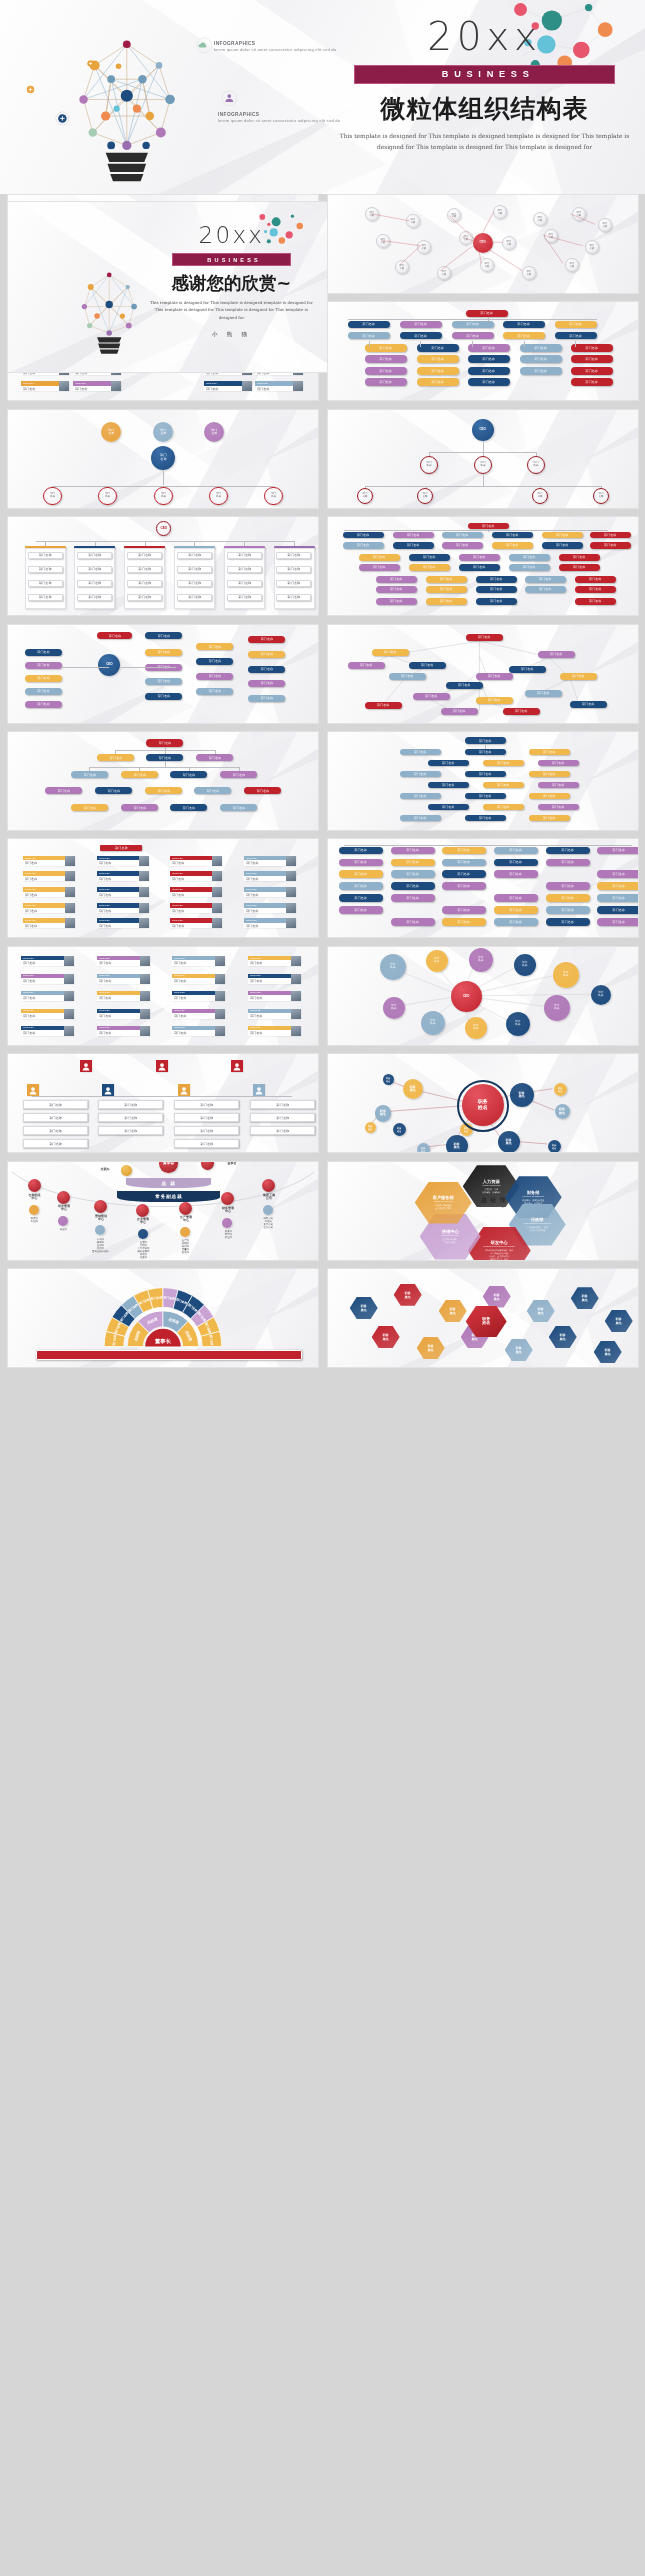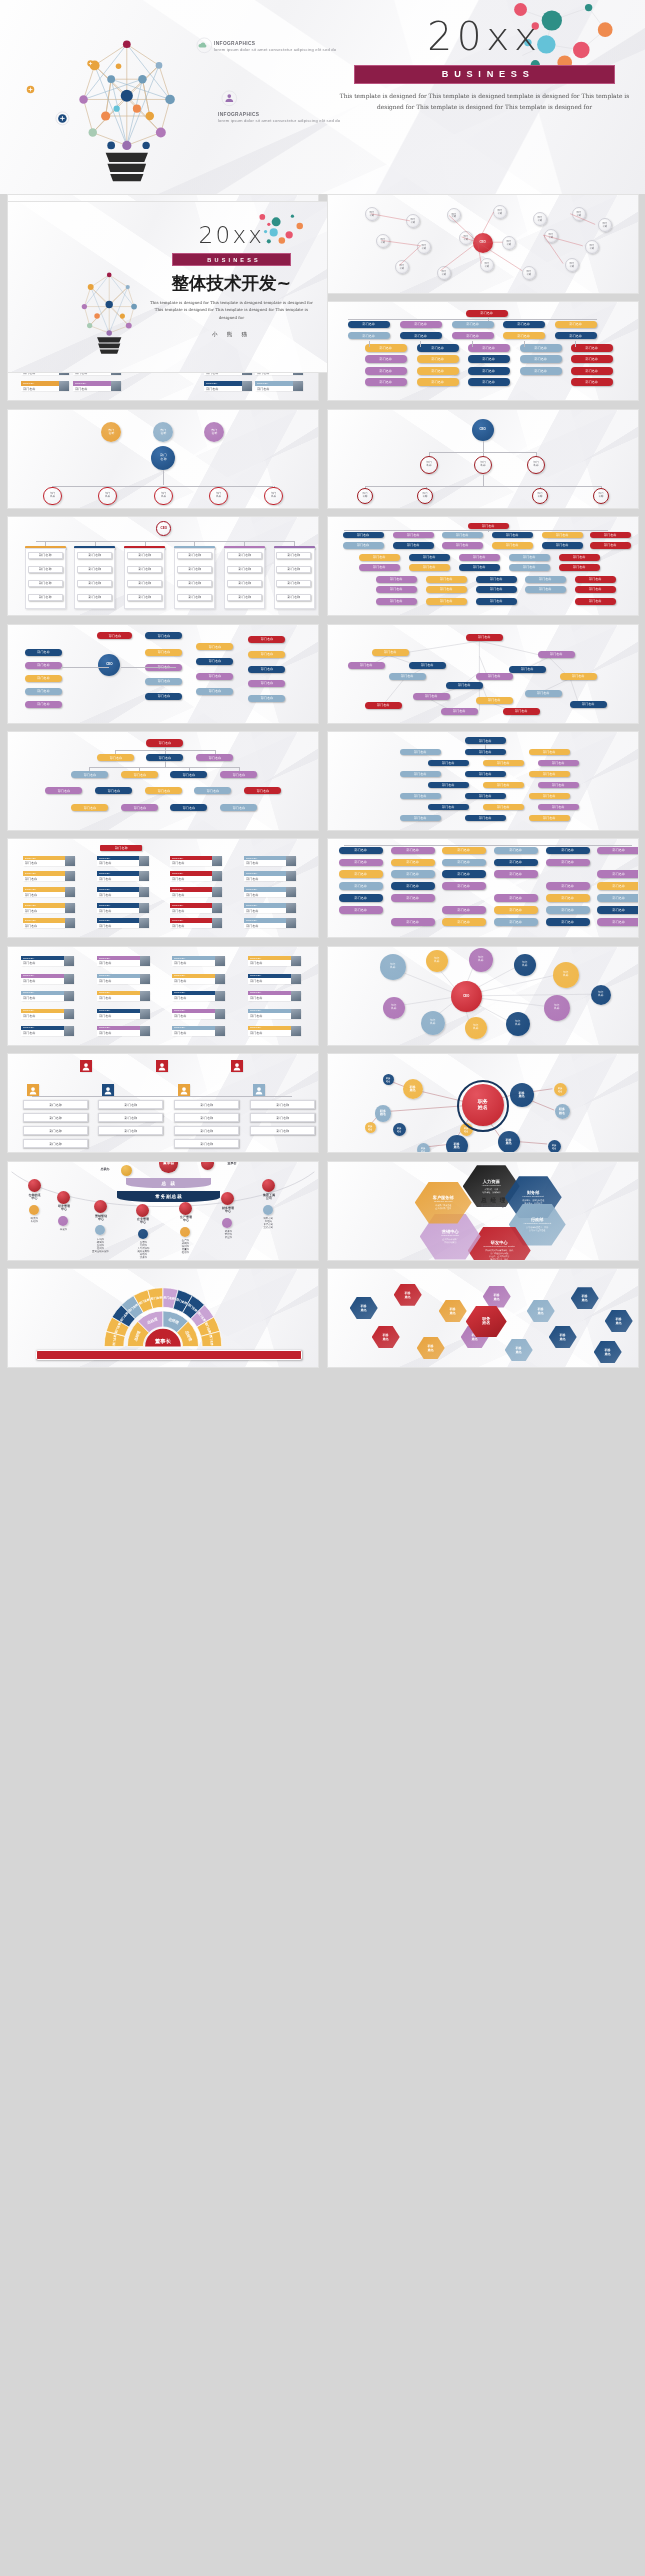--- a/index.html
+++ b/index.html
@@ -200,20 +200,21 @@
         <path d="M8 5.6v4.8M5.6 8h4.8" stroke="#fff" stroke-width="1"></path>
       </svg>
       <svg style="position:absolute;left:85px;top:58px;" width="11" height="11" viewBox="0 0 16 16">
         <circle cx="8" cy="8" r="4.6" fill="#e8a33d"></circle>
         <path d="M8 5.6v4.8M5.6 8h4.8" stroke="#fff" stroke-width="1"></path>
       </svg>
 
       <div class="hero-right">
         <div class="yr">20xx</div>
         <div class="busbar">BUSINESS</div>
+        <div class="cn-title">微粒体组织结构表</div>
         <div class="hero-desc">This template is designed  for This template is designed   template is designed  for This template is designed  for This template is designed  for This template is designed  for</div>
       </div>
     </div>
   </div>
 </div>
 
 <div id="rows" style="top:194px;">
     <div class="row">
       <div class="slide" title="ceo-circle-tree">
         <div class="poly-bg"></div>
@@ -1385,20 +1386,20 @@
         <circle cx="110" cy="30" r="8" fill="#ef8b4f"></circle>
           <circle cx="84" cy="52" r="9" fill="#e8566e"></circle>
         <circle cx="46" cy="46" r="10" fill="#64c2d8"></circle>
           <circle cx="26" cy="44" r="4" fill="#64c2d8"></circle>
         <circle cx="34" cy="68" r="5" fill="#2e8f86"></circle>
           <circle cx="66" cy="66" r="8" fill="#ef8b4f"></circle>
       </svg>
       <div class="cl-right">
         <div class="cl-yr">20xx</div>
         <div class="cl-bus">BUSINESS</div>
-        <div class="cl-cn">整体技术开发~</div>
+        <div class="cl-cn">感谢您的欣赏~</div>
         <div class="cl-desc">This template is designed for This template is designed  template is designed for This template is designed for This template is designed for This template is designed for</div>
         <div class="cl-sig">小 熊 猫</div>
       </div>
     </div>
   </div>
 </div>
 
 
 </body></html>

